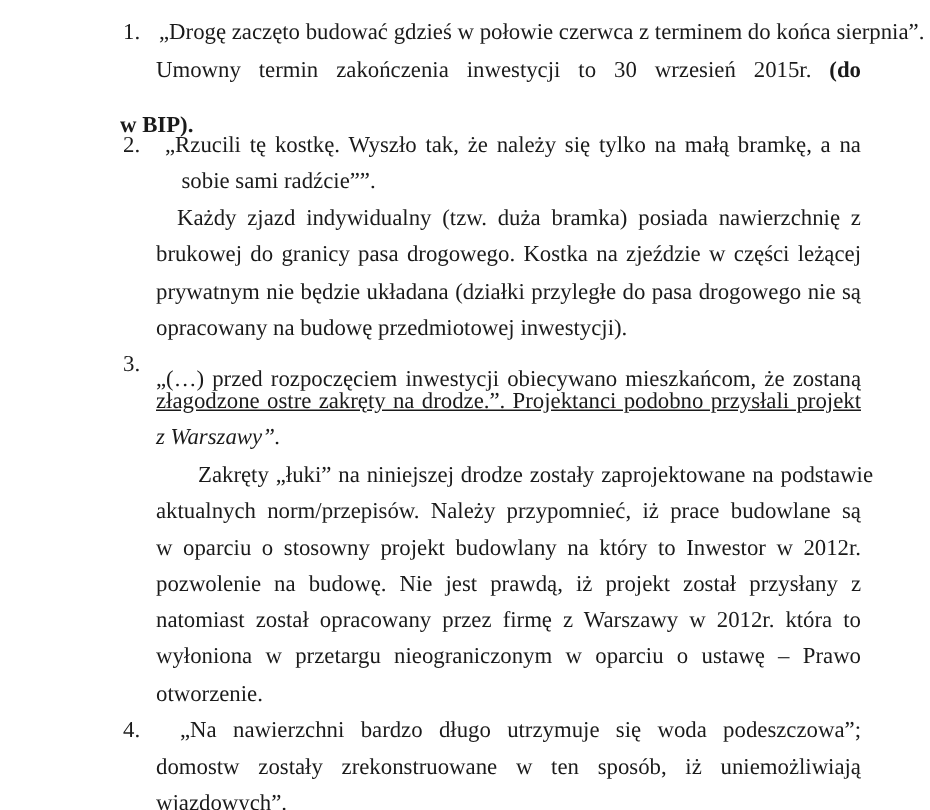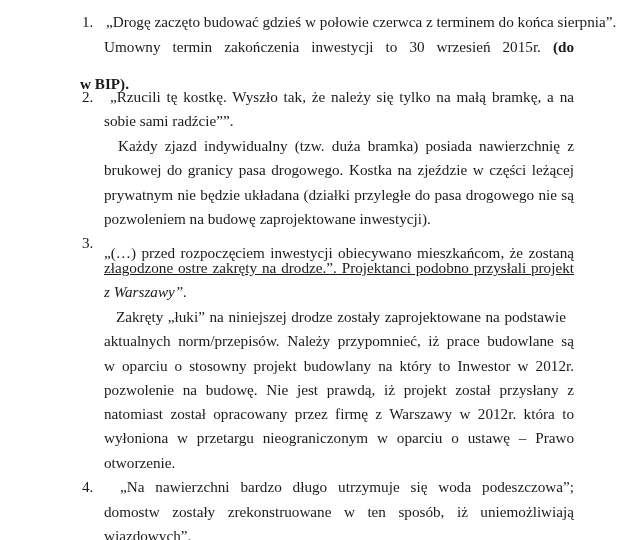--- a/index.html
+++ b/index.html
@@ -19,33 +19,33 @@
   <div class="line" style="left:106px;top:10px;">„Drogę zaczęto budować gdzieś w połowie czerwca z terminem do końca sierpnia”.</div>
 
   <div class="line j" style="left:104px;top:35px;width:470px;">
     <span>Umowny termin zakończenia inwestycji to 30 wrzesień 2015r.</span>
     <b>(do sprawdzenia</b>
   </div>
   <div class="line" style="left:80px;top:60px;font-weight:bold;margin-top:12px;">w BIP).</div>
 
   <div class="num" style="left:82px;top:85px;line-height:24px;">2.</div>
   <div class="line j" style="left:110px;top:85px;width:464px;">„Rzucili tę kostkę. Wyszło tak, że należy się tylko na małą bramkę, a na dużą: „to</div>
-  <div class="line" style="left:104px;top:109px;">sobie sami radźcie””.</div>
+  <div class="line" style="left:121px;top:109px;">sobie sami radźcie””.</div>
 
   <div class="line j" style="left:118px;top:134px;width:456px;">Każdy zjazd indywidualny (tzw. duża bramka) posiada nawierzchnię z kostki</div>
   <div class="line j" style="left:104px;top:158px;width:470px;">brukowej do granicy pasa drogowego. Kostka na zjeździe w części leżącej na gruncie</div>
   <div class="line j" style="left:104px;top:183px;width:470px;">prywatnym nie będzie układana (działki przyległe do pasa drogowego nie są objęte</div>
-  <div class="line" style="left:104px;top:207px;">pozwoleniem na budowę zaprojektowane inwestycji).</div>
+  <div class="line" style="left:104px;top:207px;">opracowany na budowę przedmiotowej inwestycji).</div>
 
   <div class="num" style="left:82px;top:231px;line-height:24px;">3.</div>
   <div class="line j" style="left:104px;top:241px;width:470px;">„(…) przed rozpoczęciem inwestycji obiecywano mieszkańcom, że zostaną</div>
   <div class="line j" style="left:104px;top:256px;width:470px;text-decoration:underline;">złagodzone ostre zakręty na drodze.”. Projektanci podobno przysłali projekt</div>
   <div class="line" style="left:104px;top:280px;font-style:italic;">z Warszawy”.</div>
 
-  <div class="line j" style="left:116px;top:305px;width:450px;">Zakręty „łuki” na niniejszej drodze zostały zaprojektowane na podstawie</div>
+  <div class="line j" style="left:132px;top:305px;width:450px;">Zakręty „łuki” na niniejszej drodze zostały zaprojektowane na podstawie</div>
   <div class="line j" style="left:104px;top:329px;width:470px;">aktualnych norm/przepisów. Należy przypomnieć, iż prace budowlane są realizowane</div>
   <div class="line j" style="left:104px;top:354px;width:470px;">w oparciu o stosowny projekt budowlany  na który to Inwestor w 2012r. uzyskał</div>
   <div class="line j" style="left:104px;top:378px;width:470px;">pozwolenie na budowę. Nie jest prawdą, iż projekt został przysłany z Warszawy</div>
   <div class="line j" style="left:104px;top:402px;width:470px;">natomiast został opracowany przez firmę z Warszawy w 2012r. która to została</div>
   <div class="line j" style="left:104px;top:426px;width:470px;">wyłoniona w przetargu nieograniczonym w oparciu o ustawę – Prawo zamówień</div>
   <div class="line" style="left:104px;top:451px;">otworzenie.</div>
 
   <div class="num" style="left:82px;top:475px;line-height:24px;">4.</div>
   <div class="line j" style="left:120px;top:475px;width:454px;">„Na nawierzchni bardzo długo utrzymuje się woda podeszczowa”; „podjazdy do</div>
   <div class="line j" style="left:104px;top:500px;width:470px;">domostw zostały zrekonstruowane w ten sposób, iż uniemożliwiają otworzenie bram</div>

